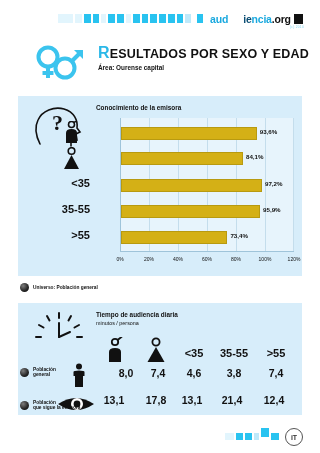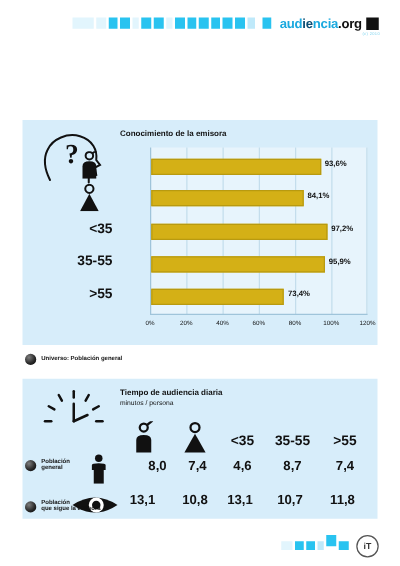--- a/index.html
+++ b/index.html
@@ -15,21 +15,21 @@
     position:absolute;left:58px;top:12px;width:245px;height:13px;
     display:flex;align-items:center;gap:2px;
   }
   .sq{height:9px;background:#29C3F0;}
   .sq.pale{background:#BFE9FA;}
   .sq.vpale{background:#E2F5FD;}
   .logo-word{
     margin-left:5px;font-size:10.5px;font-weight:bold;letter-spacing:-0.2px;
     color:#1AA9DF;line-height:10px;white-space:nowrap;
   }
-  .logo-word .dark{color:#0C4E74;}
+  .logo-word .dark{color:#0C4E74;padding-left:15px;}
   .logo-word .blk{color:#111;}
   .logo-end{width:11px;height:10px;background:#111;margin-left:1px;}
   .logo-sub{
     position:absolute;right:16px;top:25px;font-size:3.2px;color:#7FD4EF;
     letter-spacing:.3px;
   }
 
   
   .title-block{position:absolute;left:34px;top:44px;width:260px;height:36px;}
   .gender-mark{position:absolute;left:0;top:0;width:56px;height:36px;}
@@ -148,20 +148,34 @@
     <div class="sq" style="width:8px"></div>
     <div class="sq" style="width:8px"></div>
     <div class="sq" style="width:8px"></div>
     <div class="sq pale" style="width:7px"></div>
     <div class="sq" style="width:7px;margin-left:4px"></div>
     <div class="logo-word"><span>aud</span><span class="dark">ie</span><span>ncia</span><span class="blk">.org</span></div>
     <div class="logo-end"></div>
   </div>
   <div class="logo-sub">(c) 2010</div>
 
+  <div class="title-block">
+    <svg class="gender-mark" viewBox="0 0 56 36">
+      <circle cx="14" cy="13" r="9.5" fill="none" stroke="#3BC4EE" stroke-width="4"></circle>
+      <line x1="14" y1="22.5" x2="14" y2="34" stroke="#3BC4EE" stroke-width="4"></line>
+      <line x1="8.5" y1="29" x2="19.5" y2="29" stroke="#3BC4EE" stroke-width="4"></line>
+      <circle cx="31" cy="24" r="9.5" fill="none" stroke="#3BC4EE" stroke-width="4"></circle>
+      <line x1="37.5" y1="17.5" x2="47" y2="8" stroke="#3BC4EE" stroke-width="4"></line>
+      <polygon points="40,6 49,6 49,15" fill="#3BC4EE"></polygon>
+    </svg>
+    <div class="title-text">
+      <div class="title-main"><span class="cap">R</span><span>ESULTADOS POR SEXO Y EDAD</span></div>
+      <div class="title-sub">Área: Ourense capital</div>
+    </div>
+  </div>
 
   <div class="panel" id="panel-knowledge">
 
     <svg class="head-icon" viewBox="0 0 54 44">
       <path d="M10 40 C6 32 4 24 8 16 C12 7 24 2 34 5 C44 8 48 16 47 24 L50 28 L46 30 L47 36 L41 37 L41 42" fill="none" stroke="#111" stroke-width="1.6" stroke-linecap="round"></path>
       <text x="22" y="26" font-family="Liberation Serif, serif" font-size="22" font-weight="bold" fill="#111">?</text>
     </svg>
 
     <div class="panel-head">
       <div class="panel-title">Conocimiento de la emisora</div>
@@ -269,35 +283,35 @@
       </div>
 
       <div class="trow">
         <svg class="rowicon" viewBox="0 0 30 24">
           <circle cx="15" cy="3.5" r="3" fill="#111"></circle>
           <path d="M11 24 L11 13 L9.5 13 L9.5 9 Q9.5 7.5 15 7.5 Q20.5 7.5 20.5 9 L20.5 13 L19 13 L19 24 Z" fill="#111"></path>
         </svg>
         <div class="td" style="left:10px">8,0</div>
         <div class="td" style="left:42px">7,4</div>
         <div class="td" style="left:78px">4,6</div>
-        <div class="td" style="left:118px">8,7</div>
+        <div class="td" style="left:118px">3,8</div>
         <div class="td" style="left:160px">7,4</div>
       </div>
 
       <div class="trow">
         <svg class="rowicon" style="left:-40px;width:40px;top:2px" viewBox="0 0 40 20">
           <path d="M2 10 Q20 -2 38 10 Q20 22 2 10 Z" fill="#111"></path>
           <circle cx="21" cy="10" r="6" fill="#fff"></circle>
           <circle cx="21" cy="10" r="3.4" fill="#111"></circle>
         </svg>
         <div class="td" style="left:-2px">13,1</div>
-        <div class="td" style="left:40px">10,8</div>
+        <div class="td" style="left:40px">17,8</div>
         <div class="td" style="left:76px">13,1</div>
-        <div class="td" style="left:116px">10,7</div>
-        <div class="td" style="left:158px">11,8</div>
+        <div class="td" style="left:116px">21,4</div>
+        <div class="td" style="left:158px">12,4</div>
       </div>
     </div>
   </div>
 
   <div class="note" style="top:367px">
     <div class="note-dot"></div>
     <div class="note-txt">
       <div>Población</div>
       <div>general</div>
     </div>

